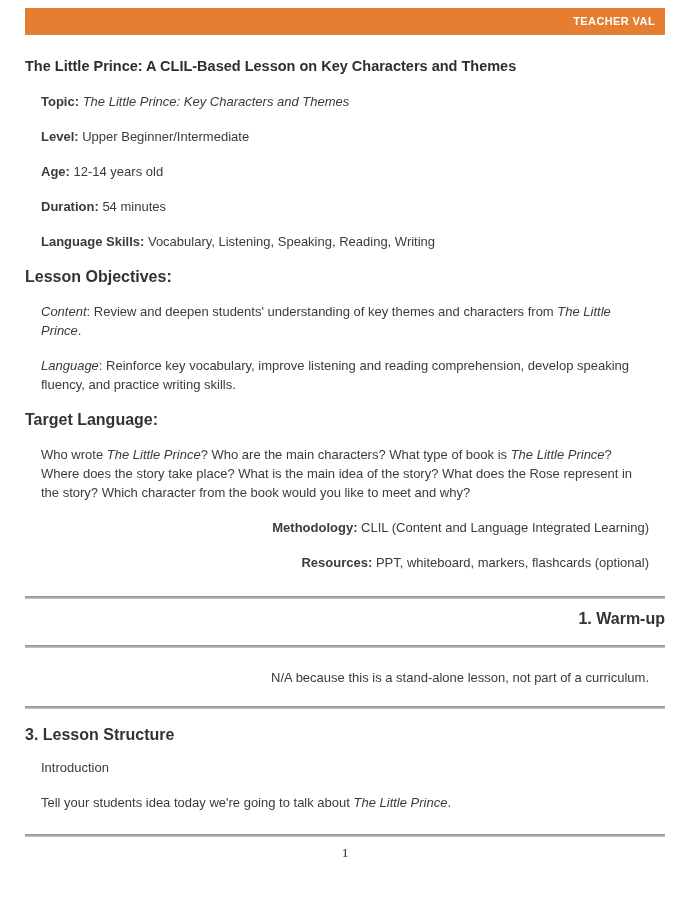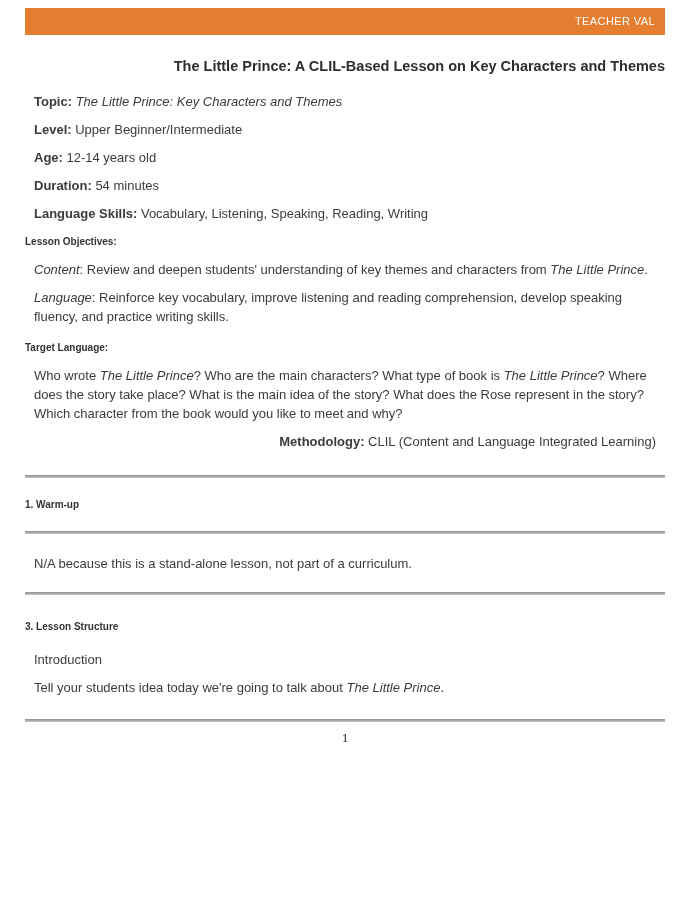--- a/index.html
+++ b/index.html
@@ -28,62 +28,62 @@
     background: #e57e31;
     position: relative;
   }
   .topbar .badge {
     position: absolute;
     right: 10px;
     top: 0;
     height: 34px;
     line-height: 27px;
     color: #ffffff;
-    font-weight: normal;
+    font-weight: bold;
     font-size: 11px;
     letter-spacing: 0.4px;
   }
 
   .doc-title {
     margin: 21px 0 0 0;
-    text-align: right;
+    text-align: left;
     font-size: 14.5px;
     line-height: 20px;
     font-weight: bold;
     color: #2e2e2e;
   }
 
-  p { margin: 9px; }
+  p { margin: 16px; }
 
   .meta        { margin-top: 16px; }
   .objectives  { margin-top: 6px; }
   .target      { margin-top: 12px; }
   .method      { margin-top: 9px; text-align: right; }
 
   .divider {
     height: 3px;
     background: linear-gradient(#8f8f8f, #c6c6c6);
     border: 0;
   }
   .divider-1 { margin-top: 24px; }
   .divider-2 { margin-top: 17px; }
   .divider-3 { margin-top: 19px; }
 
   .section-heading {
     font-weight: bold;
-    font-size: 10px;
+    font-size: 16px;
     line-height: 19px;
     color: #333333;
     margin: 0;
   }
-  .warmup-heading    { margin-top: 17px; }
+  .warmup-heading    { margin-top: 10px; text-align: right; }
   .warmup-intro      { margin-top: 19px; }
   .review-heading    { margin-top: 19px; }
-  .review-body       { margin-top: 20px; }
-  .structure-heading { margin-top: 22px; }
+  .review-body       { margin-top: 20px; text-align: right; }
+  .structure-heading { margin-top: 16px; }
   .structure-sub     { margin-top: 14px; font-weight: normal; }
 
   ol.rules {
     margin: 15px 0 0 0;
     padding-left: 63px;
     list-style: decimal;
   }
   ol.rules li {
     padding-left: 7px;
     line-height: 19px;
@@ -123,20 +123,21 @@
     <p><span class="i">Language</span><span>: Reinforce key vocabulary, improve listening and reading comprehension, develop speaking fluency, and practice writing skills.</span></p>
   </div>
 
   <div class="target">
     <p class="section-heading">Target Language:</p>
     <p><span>Who wrote </span><span class="i">The Little Prince</span><span>? Who are the main characters? What type of book is </span><span class="i">The Little Prince</span><span>? Where does the story take place? What is the main idea of the story? What does the Rose represent in the story? Which character from the book would you like to meet and why?</span></p>
   </div>
 
   <div class="method">
     <p><span class="b">Methodology: </span><span>CLIL (Content and Language Integrated Learning)</span></p>
+    <p><span class="b">Resources: </span><span>PPT, whiteboard, markers, flashcards (optional)</span></p>
   </div>
 
   <div class="divider divider-1"></div>
 
   <p class="section-heading warmup-heading">1. Warm-up</p>
 
 
   <div class="divider divider-2"></div>
 
   <p class="review-body">N/A because this is a stand-alone lesson, not part of a curriculum.</p>

